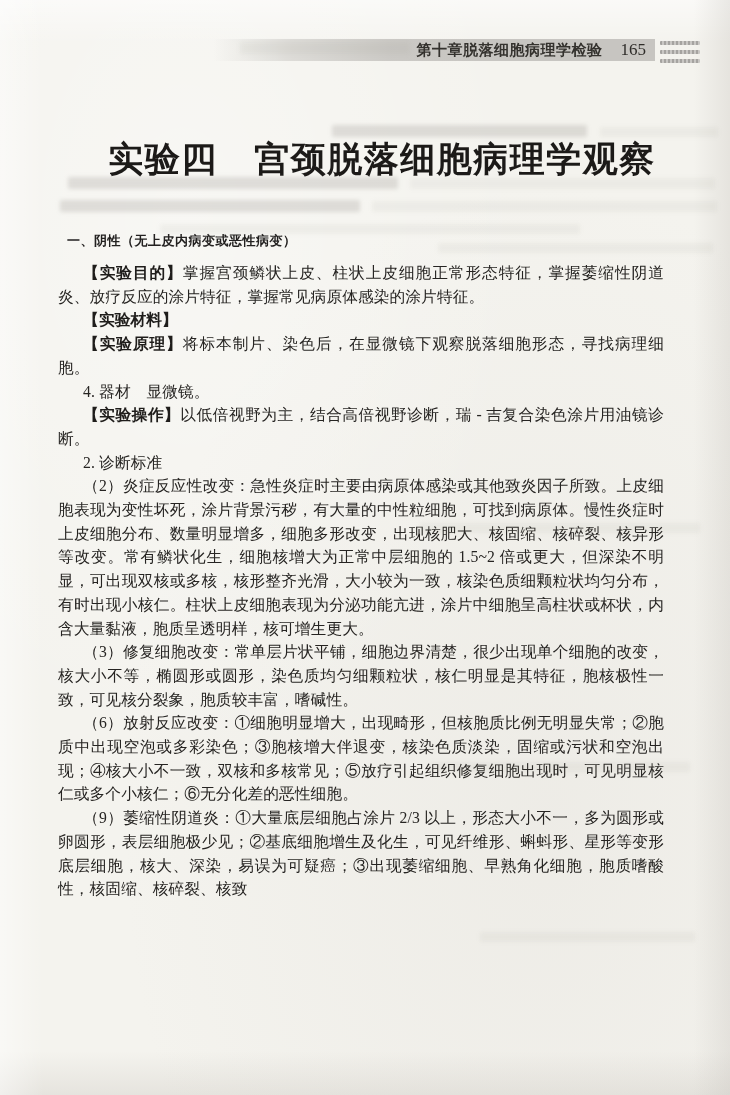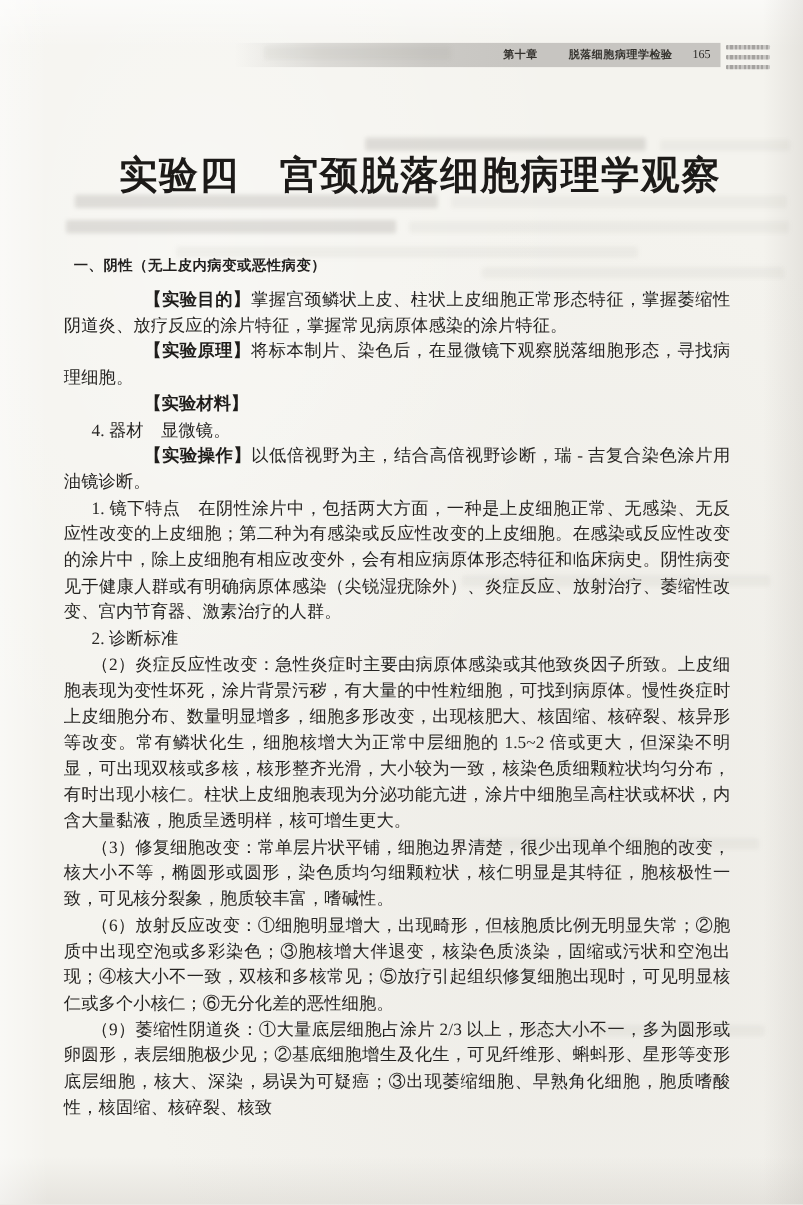--- a/index.html
+++ b/index.html
@@ -34,28 +34,28 @@
     display: flex;
     align-items: center;
     justify-content: flex-end;
     padding-right: 9px;
     box-sizing: border-box;
     white-space: nowrap;
   }
   .header-band .chap {
     font-family: "Liberation Sans", "DejaVu Sans", sans-serif;
     font-weight: 700;
-    font-size: 10px;
+    font-size: 15px;
     color: #34322e;
     letter-spacing: 0.5px;
   }
-  .header-band .chap + .chap { margin-left: 28px; }
+  .header-band .chap + .chap { margin-left: 0; }
   .header-band .pagenum {
     font-family: "Liberation Serif", "DejaVu Serif", serif;
-    font-size: 11px;
+    font-size: 17px;
     color: #2e2c29;
     margin-left: 18px;
   }
   .stripes {
     position: absolute;
     left: 660px; top: 41px;
     width: 40px;
   }
   .stripes i {
     display: block;
@@ -100,21 +100,20 @@
     line-height: 23.7px;
     text-align: justify;
     text-justify: inter-ideograph;
     letter-spacing: 0.1px;
     color: #262422;
   }
   .para .label {
     font-family: "Liberation Sans", "DejaVu Sans", sans-serif;
     font-weight: 700;
     color: #1f1d1b;
-    margin-left: 48px;
   }
 
   
   .bleed {
     position: absolute;
     filter: blur(2px);
     background: rgba(120,114,106,0.10);
     border-radius: 2px;
     pointer-events: none;
   }
@@ -137,30 +136,29 @@
       <i></i>
   </div>
 
   <h1 class="exp-title">实验四　宫颈脱落细胞病理学观察</h1>
 
   <div class="content">
     <h2 class="section-heading">一、阴性（无上皮内病变或恶性病变）</h2>
     <div id="paragraphs">
   <p class="para"><b class="label">【实验目的】</b><span class="ptext">掌握宫颈鳞状上皮、柱状上皮细胞正常形态特征，掌握萎缩性阴道炎、放疗反应的涂片特征，掌握常见病原体感染的涂片特征。</span></p>
 
+  <p class="para"><b class="label">【实验材料】</b><span class="ptext"></span></p>
+
   <p class="para"><b class="label">【实验原理】</b><span class="ptext">将标本制片、染色后，在显微镜下观察脱落细胞形态，寻找病理细胞。</span></p>
-
-  <p class="para"><b class="label">【实验材料】</b><span class="ptext"></span></p>
 
   <p class="para"><span class="ptext">4. 器材　显微镜。</span></p>
 
 
   <p class="para"><b class="label">【实验操作】</b><span class="ptext">以低倍视野为主，结合高倍视野诊断，瑞 - 吉复合染色涂片用油镜诊断。</span></p>
 
-  <p class="para"><span class="ptext">1. 镜下特点　在阴性涂片中，包括两大方面，一种是上皮细胞正常、无感染、无反应性改变的上皮细胞；第二种为有感染或反应性改变的上皮细胞。在感染或反应性改变的涂片中，除上皮细胞有相应改变外，会有相应病原体形态特征和临床病史。阴性病变见于健康人群或有明确病原体感染（尖锐湿疣除外）、炎症反应、放射治疗、萎缩性改变、宫内节育器、激素治疗的人群。</span></p>
 
   <p class="para"><span class="ptext">2. 诊断标准</span></p>
 
 
   <p class="para"><span class="ptext">（2）炎症反应性改变：急性炎症时主要由病原体感染或其他致炎因子所致。上皮细胞表现为变性坏死，涂片背景污秽，有大量的中性粒细胞，可找到病原体。慢性炎症时上皮细胞分布、数量明显增多，细胞多形改变，出现核肥大、核固缩、核碎裂、核异形等改变。常有鳞状化生，细胞核增大为正常中层细胞的 1.5~2 倍或更大，但深染不明显，可出现双核或多核，核形整齐光滑，大小较为一致，核染色质细颗粒状均匀分布，有时出现小核仁。柱状上皮细胞表现为分泌功能亢进，涂片中细胞呈高柱状或杯状，内含大量黏液，胞质呈透明样，核可增生更大。</span></p>
 
   <p class="para"><span class="ptext">（3）修复细胞改变：常单层片状平铺，细胞边界清楚，很少出现单个细胞的改变，核大小不等，椭圆形或圆形，染色质均匀细颗粒状，核仁明显是其特征，胞核极性一致，可见核分裂象，胞质较丰富，嗜碱性。</span></p>
 
   <p class="para"><span class="ptext">（6）放射反应改变：①细胞明显增大，出现畸形，但核胞质比例无明显失常；②胞质中出现空泡或多彩染色；③胞核增大伴退变，核染色质淡染，固缩或污状和空泡出现；④核大小不一致，双核和多核常见；⑤放疗引起组织修复细胞出现时，可见明显核仁或多个小核仁；⑥无分化差的恶性细胞。</span></p>
 

